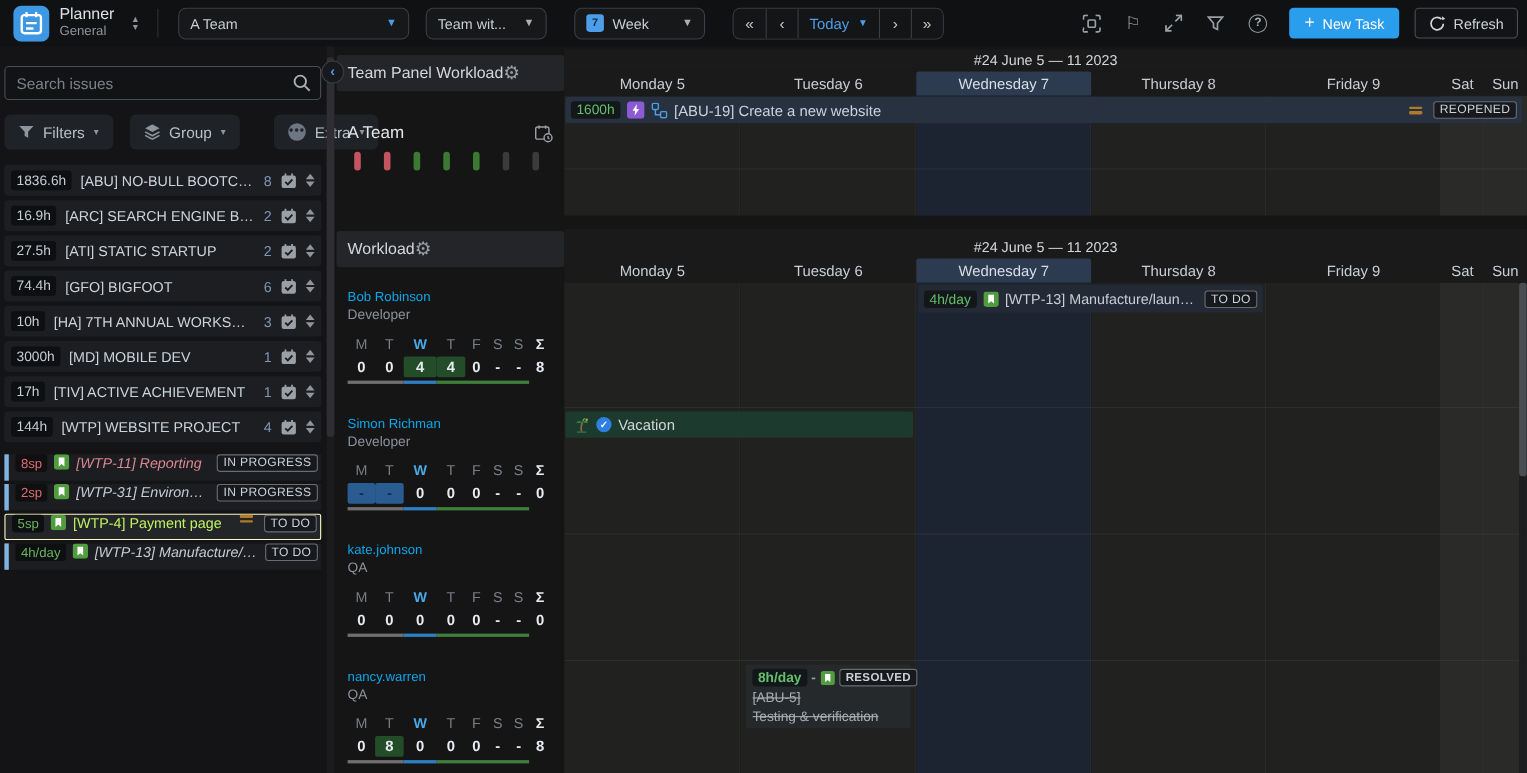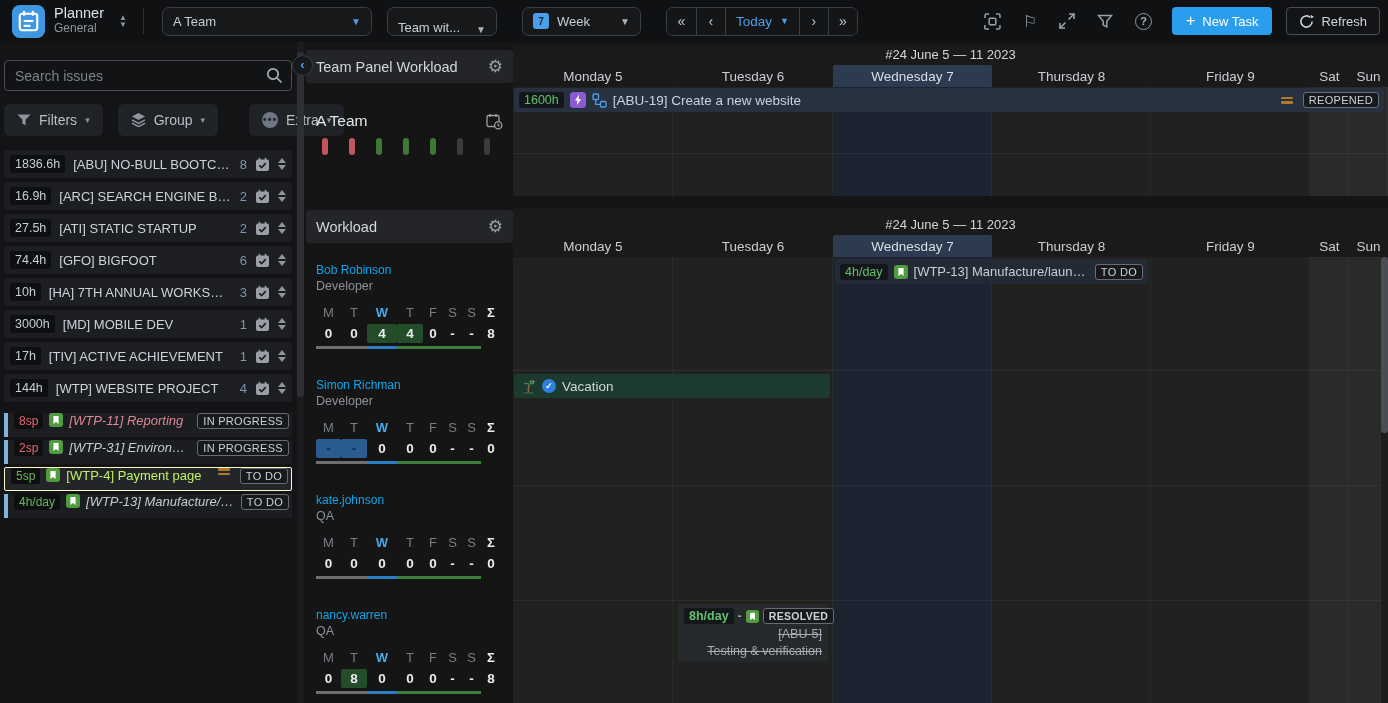--- a/index.html
+++ b/index.html
@@ -15,21 +15,21 @@
   .app-icon { width:33px; height:33px; flex:0 0 auto; }
   .app-titles { line-height:1.1; }
   .app-title { font-size:14.5px; color:#dde1e5; }
   .app-subtitle { font-size:12px; color:#8f959b; }
   .switcher { color:#8f959b; font-size:8px; line-height:0.9; margin-left:6px; display:flex; flex-direction:column; cursor:pointer; }
   .vdiv { width:1px; height:26px; background:#2e3135; margin:0 18px 0 16px; }
   .select { height:29px; border:1px solid #3b3e44; border-radius:7px; background:#17181a;
     display:flex; align-items:center; padding:0 10px; gap:8px; color:#c9ced3; cursor:pointer; }
   .select .caret { margin-left:auto; font-size:10px; color:#aab0b6; }
   .select.team { width:210px; } .select.team .caret { color:#4d9ee8; }
-  .select.scope { width:110px; margin-left:15px;align-items:flex-end; }
+  .select.scope { width:110px; margin-left:15px; }
   .select.period { width:119px; margin-left:25px; }
   .week-ico { width:16px; height:16px; border-radius:3px; background:#4d9ee8; color:#0e2945;
     font-size:10px; font-weight:bold; display:flex; align-items:center; justify-content:center; }
   .navgroup { display:flex; height:29px; margin-left:25px; border:1px solid #3b3e44; border-radius:7px; overflow:hidden; }
   .navbtn { min-width:29px; padding:0 6px; display:flex; align-items:center; justify-content:center;
     color:#c3c9cf; font-size:14px; border-left:1px solid #3b3e44; cursor:pointer; background:#141517; }
   .navbtn:first-child { border-left:none; }
   .navbtn.today { color:#4d9ee8; font-size:13.5px; padding:0 10px; gap:8px; }
   .navbtn.today .caret { color:#4d9ee8; font-size:9px; }
   .top-icons { display:flex; align-items:center; gap:22px; margin-left:auto; margin-right:20px; color:#9aa0a6; }
@@ -83,21 +83,21 @@
   .prio-med.inrow { margin-left:0; }
   
   .strip { position:absolute; left:297px; top:42px; width:7px; bottom:0; background:#1b1b1d; }
   .strip-thumb { position:absolute; left:297px; top:52px; width:7px; height:345px; background:#2e2e33; border-radius:3px; }
   .collapse-btn { position:absolute; left:292px; top:55px; width:21px; height:21px; border-radius:50%;
     background:#17191c; border:1px solid #3a3d42; color:#4d9ee8; font-size:13px; font-weight:bold;
     display:flex; align-items:center; justify-content:center; cursor:pointer; z-index:45; padding-bottom:2px; }
   
   .middle { position:absolute; left:306px; top:42px; width:207px; bottom:0; }
   .panel-header { height:33px; background:#232528; border-radius:3px; display:flex; align-items:center;
-    justify-content:space-between; padding:0 10px; font-size:14.5px; color:#d3d7db; }
+    padding:0 10px; font-size:14.5px; color:#d3d7db; }
   .panel-header.first { margin-top:8px; }
   .panel-header.second { margin-top:55px; }
   .gear { color:#9aa0a6; font-size:17px; cursor:pointer; line-height:1; }
   .team-block { padding:0 10px; margin-top:29px; }
   .team-name-row { display:flex; align-items:center; justify-content:space-between; }
   .team-name { font-size:15.5px; color:#e2e6ea; }
   .mini-bars { display:flex; gap:21px; margin:8px 0 0 6px; }
   .mini-bars i { width:6px; height:17px; border-radius:3px; display:block; }
   .person { padding:0 10px; height:115px; }
   .person.first { margin-top:20px; }
@@ -120,21 +120,21 @@
   .cal { position:absolute; left:513px; width:875px; }
   .cal-top { top:45px; height:151px; }
   .cal-bottom { top:208px; bottom:0; }
   .week-row { text-align:center; font-size:13px; color:#d2d6da; background:#1a1a1b; }
   .cal-top .week-row { height:20px; line-height:20px; }
   .cal-bottom .week-row { height:27px; line-height:34px; }
   .day-row { height:22px; display:flex; background:#1a1a1b; font-size:13.5px; color:#c9ced4; }
   .day-cell { display:flex; align-items:center; justify-content:center; }
   .day-cell.today { background:#2c3b50; color:#d9dfe6; border-radius:2px 2px 0 0; }
   .w0{width:160px}.w1{width:160px}.w2{width:159px}.w3{width:159px}.w4{width:159px}.w5{width:39px}.w6{width:39px}
-  .cal-body { position:relative;text-align:right; }
+  .cal-body { position:relative; }
   .cal-top .cal-body { height:109px; }
   .cal-bottom .cal-body { height:446px; }
   .col { position:absolute; top:0; bottom:0; border-right:1px solid rgba(255,255,255,0.045); }
   .col.wkday { background:#21211f; }
   .col.today { background:#1d2431; }
   .col.wkend { background:#2a2a29; }
   .c0{left:0;width:160px}.c1{left:160px;width:160px}.c2{left:320px;width:159px}.c3{left:479px;width:159px}
   .c4{left:638px;width:159px}.c5{left:797px;width:39px}.c6{left:836px;width:39px}
   .hline { position:absolute; left:0; right:0; height:1px; background:rgba(255,255,255,0.055); }
   

